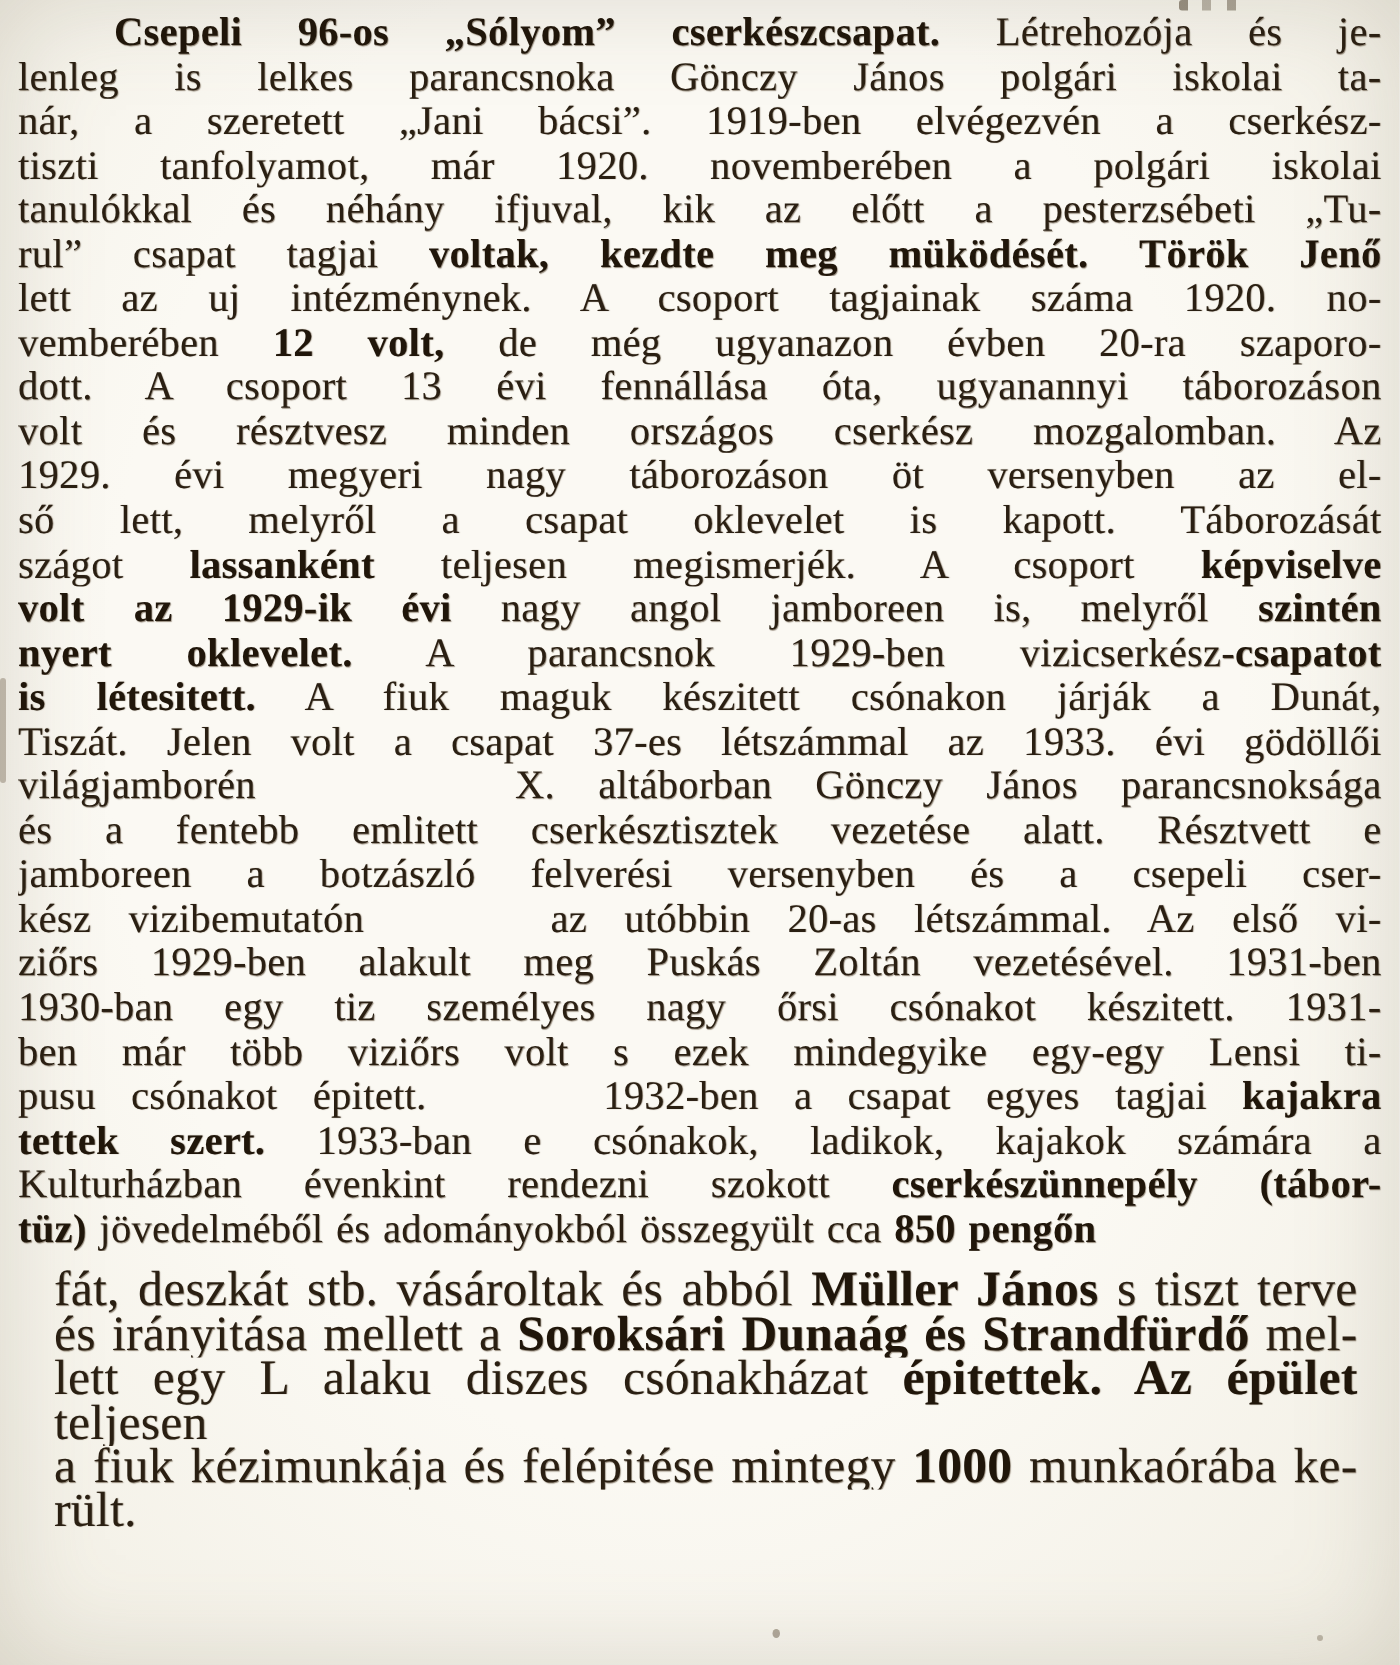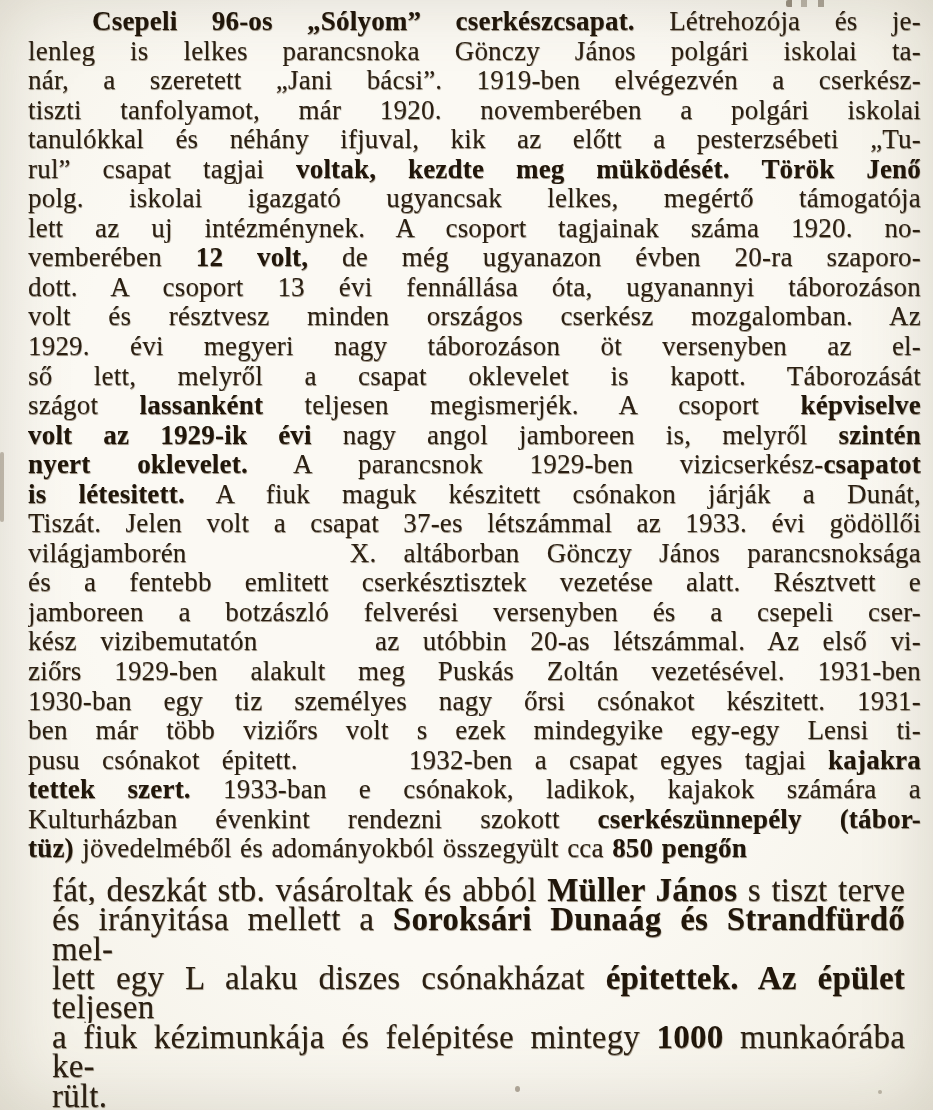--- a/index.html
+++ b/index.html
@@ -14,21 +14,20 @@
   }
   .page {
     position: absolute; inset: 0;
     padding: 7px 10px 0 10px;
     box-sizing: border-box;
     box-shadow: inset 0 0 70px rgba(120,108,85,0.22);
   }
   .article {
     color: #2a1f12;
     text-shadow: 0.5px 0.5px 0.7px rgba(62,44,22,0.55);
-    margin-left: 16px;
   }
   .paragraph { margin: 0 2px; }
   .paragraph .line {
     font-size: 27px;
     line-height: 29.55px;
     letter-spacing: 0.2px;
     word-spacing: 1.5px;
     text-align: justify;
     text-align-last: justify;
     white-space: normal;
@@ -84,21 +83,20 @@
   <div class="artifact speck-bottom"></div>
   <div class="artifact speck-bottom2"></div>
   <div class="article">
       <div class="paragraph">
         <div class="line firstline"><span class="b">Csepeli 96-os „Sólyom” cserkészcsapat.</span><span> Létrehozója és je-</span></div>
         <div class="line"><span>lenleg is lelkes parancsnoka Gönczy János polgári iskolai ta-</span></div>
         <div class="line"><span>nár, a szeretett „Jani bácsi”. 1919-ben elvégezvén a cserkész-</span></div>
         <div class="line"><span>tiszti tanfolyamot, már 1920. novemberében a polgári iskolai</span></div>
         <div class="line"><span>tanulókkal és néhány ifjuval, kik az előtt a pesterzsébeti „Tu-</span></div>
         <div class="line"><span>rul” csapat tagjai </span><span class="b">voltak, kezdte meg müködését.</span><span> </span><span class="b">Török Jenő</span></div>
-        <div class="line"><span>polg. iskolai igazgató ugyancsak lelkes, megértő támogatója</span></div>
         <div class="line"><span>lett az uj intézménynek. A csoport tagjainak száma 1920. no-</span></div>
         <div class="line"><span>vemberében </span><span class="b">12 volt,</span><span> de még ugyanazon évben 20-ra szaporo-</span></div>
         <div class="line"><span>dott. A csoport 13 évi fennállása óta, ugyanannyi táborozáson</span></div>
         <div class="line"><span>volt és résztvesz minden országos cserkész mozgalomban. Az</span></div>
         <div class="line"><span>1929. évi megyeri nagy táborozáson öt versenyben az el-</span></div>
         <div class="line"><span>ső lett, melyről a csapat oklevelet is kapott. Táborozását</span></div>
         <div class="line"><span>szágot </span><span class="b">lassanként</span><span> teljesen megismerjék. A csoport </span><span class="b">képviselve</span></div>
         <div class="line"><span class="b">volt az 1929-ik évi</span><span> nagy angol jamboreen is, melyről </span><span class="b">szintén</span></div>
         <div class="line"><span class="b">nyert oklevelet.</span><span> A parancsnok 1929-ben vizicserkész-</span><span class="b">csapatot</span></div>
         <div class="line"><span class="b">is létesitett.</span><span> A fiuk maguk készitett csónakon járják a Dunát,</span></div>

